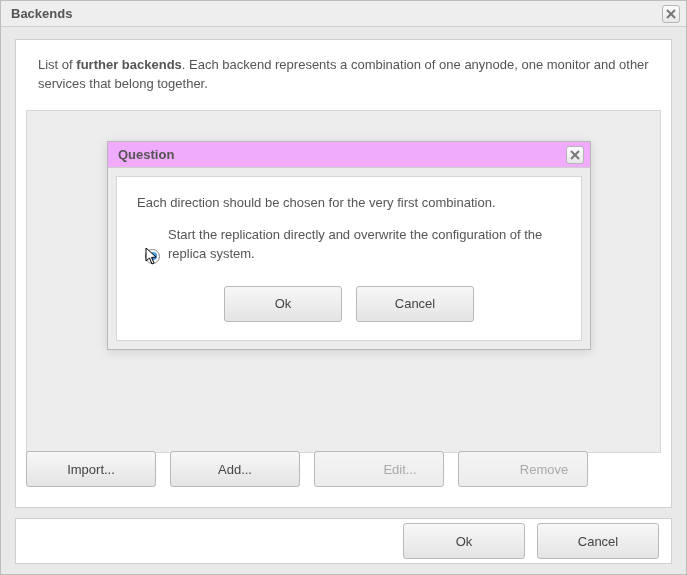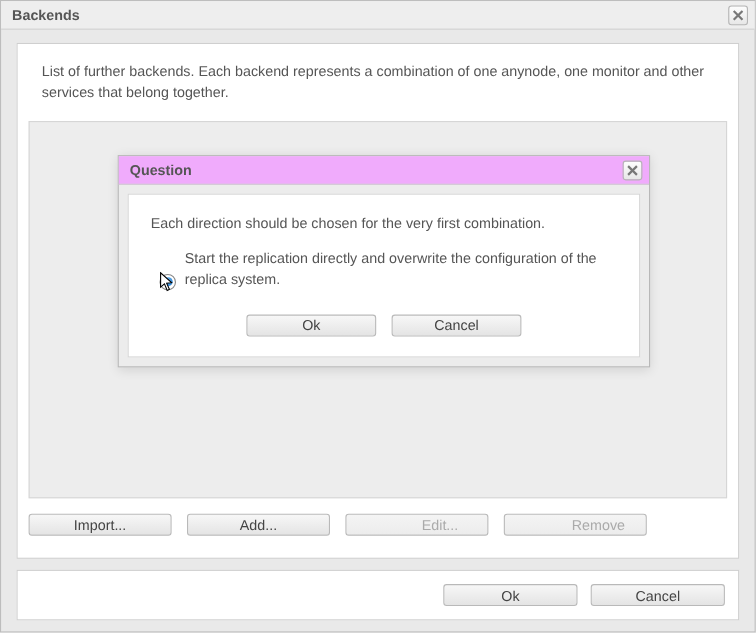--- a/index.html
+++ b/index.html
@@ -52,21 +52,21 @@
       right: 14px;
       bottom: 66px;
       background: #fff;
       border: 1px solid #cfcfcf;
     }
     .description {
       padding: 16px 22px 10px 22px;
       color: #555;
       line-height: 1.45;
     }
-    .description .b { font-weight: normal; }
+    .description .b { font-weight: bold; }
     .list-area {
       position: absolute;
       top: 70px;
       left: 10px;
       right: 10px;
       bottom: 54px;
       background: #ededed;
       border: 1px solid #d6d6d6;
     }
     .action-row {
@@ -74,21 +74,21 @@
       left: 10px;
       right: 10px;
       bottom: 20px;
       display: flex;
       gap: 14px;
       justify-content: flex-start;
       align-items: center;
     }
     .btn {
       min-width: 130px;
-      height: 20px;
+      height: 36px;
       border: 1px solid #b9b9b9;
       border-radius: 3px;
       background: linear-gradient(#f7f7f7, #e4e4e4);
       color: #444;
       font-size: 13px;
       cursor: pointer;
       display: flex;
       align-items: center;
       justify-content: center;
     }

